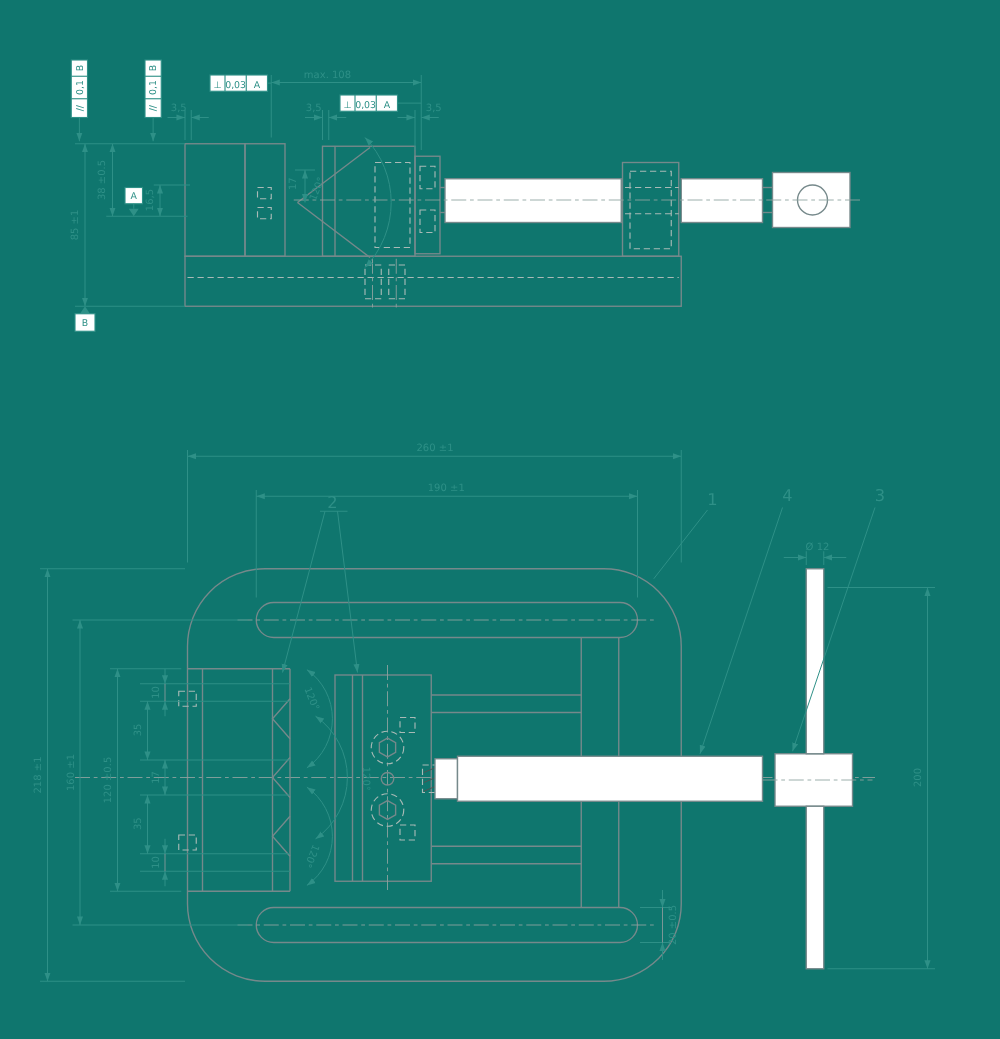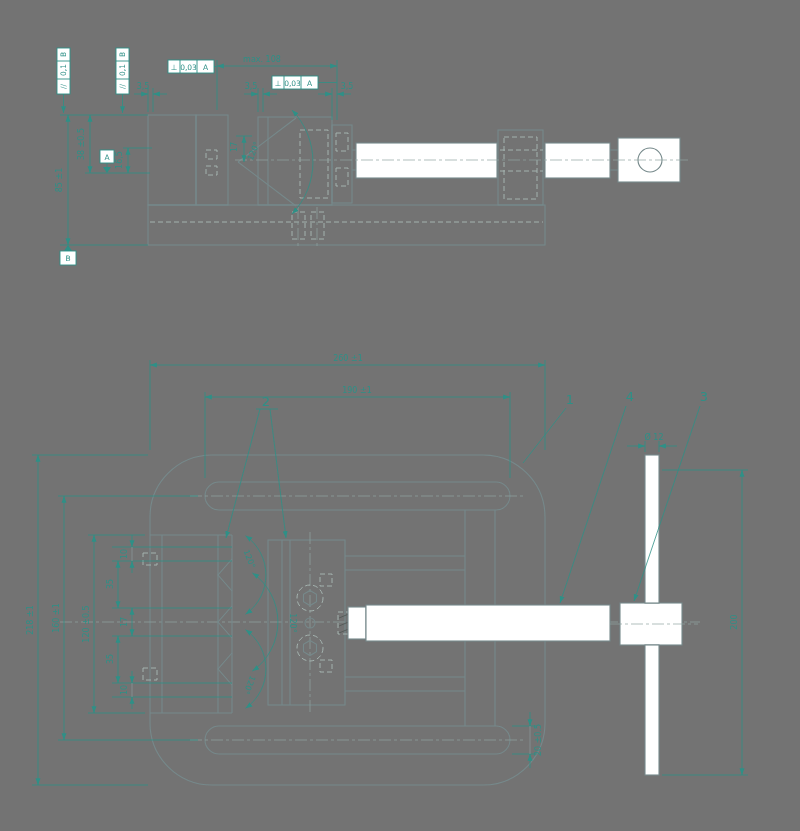--- a/index.html
+++ b/index.html
@@ -1,16 +1,16 @@
 <!DOCTYPE html>
 <html><head>
 <meta charset="utf-8">
 <style>
   html,body{margin:0;padding:0;background:#ffffff;}
-  .stage{position:relative;width:800px;height:831px;background:#737373;overflow:hidden;
+  .stage{position:relative;width:800px;height:831px;background:#0f766e;overflow:hidden;
          font-family:"DejaVu Sans",sans-serif;}
   svg text{font-family:"DejaVu Sans","Liberation Sans",sans-serif;}
   .ol{stroke:#76898b;stroke-width:1.1;fill:none;}
   .olw{stroke:#76898b;stroke-width:1.1;fill:#ffffff;}
   .thin{stroke:#8a9a9b;stroke-width:.7;fill:none;}
   .hid{stroke:#a9bab6;stroke-width:.9;fill:none;stroke-dasharray:5 3;}
   .cl{stroke:#8fa3a0;stroke-width:.7;fill:none;stroke-dasharray:12 3 3 3;}
   .dim{stroke:#2e9087;stroke-width:.8;fill:none;}
   .fr{stroke:#2e9087;stroke-width:.9;fill:#ffffff;}
   .dimt{fill:#2e9087;font-size:8px;}

